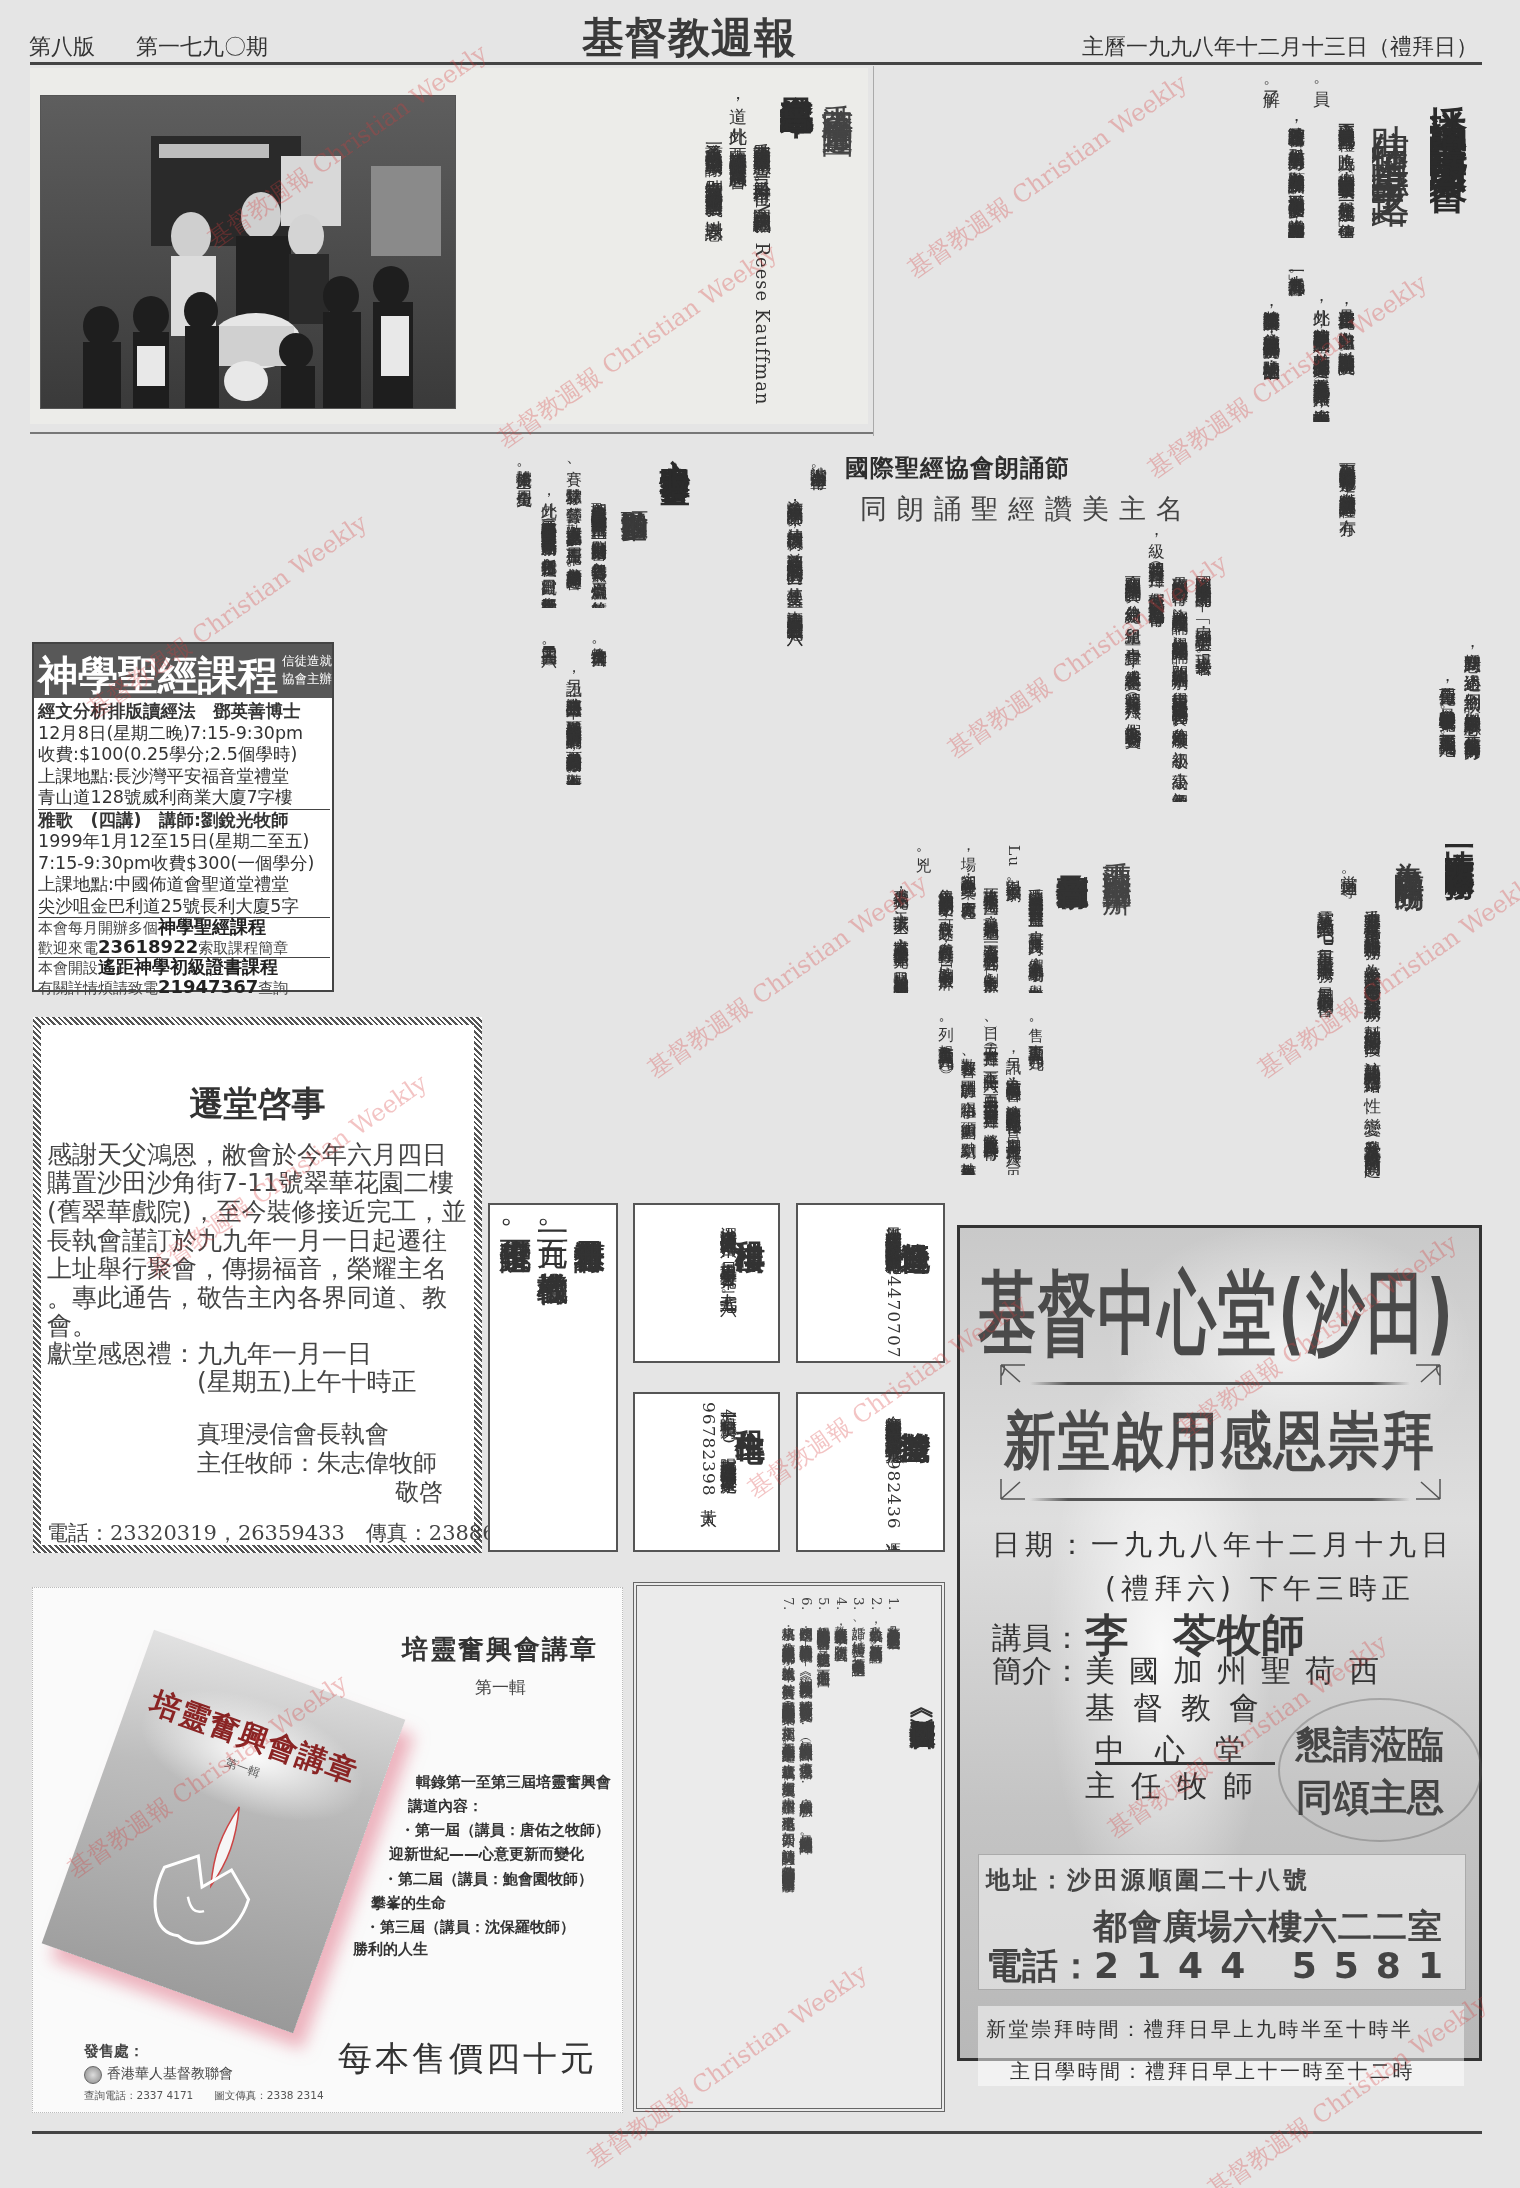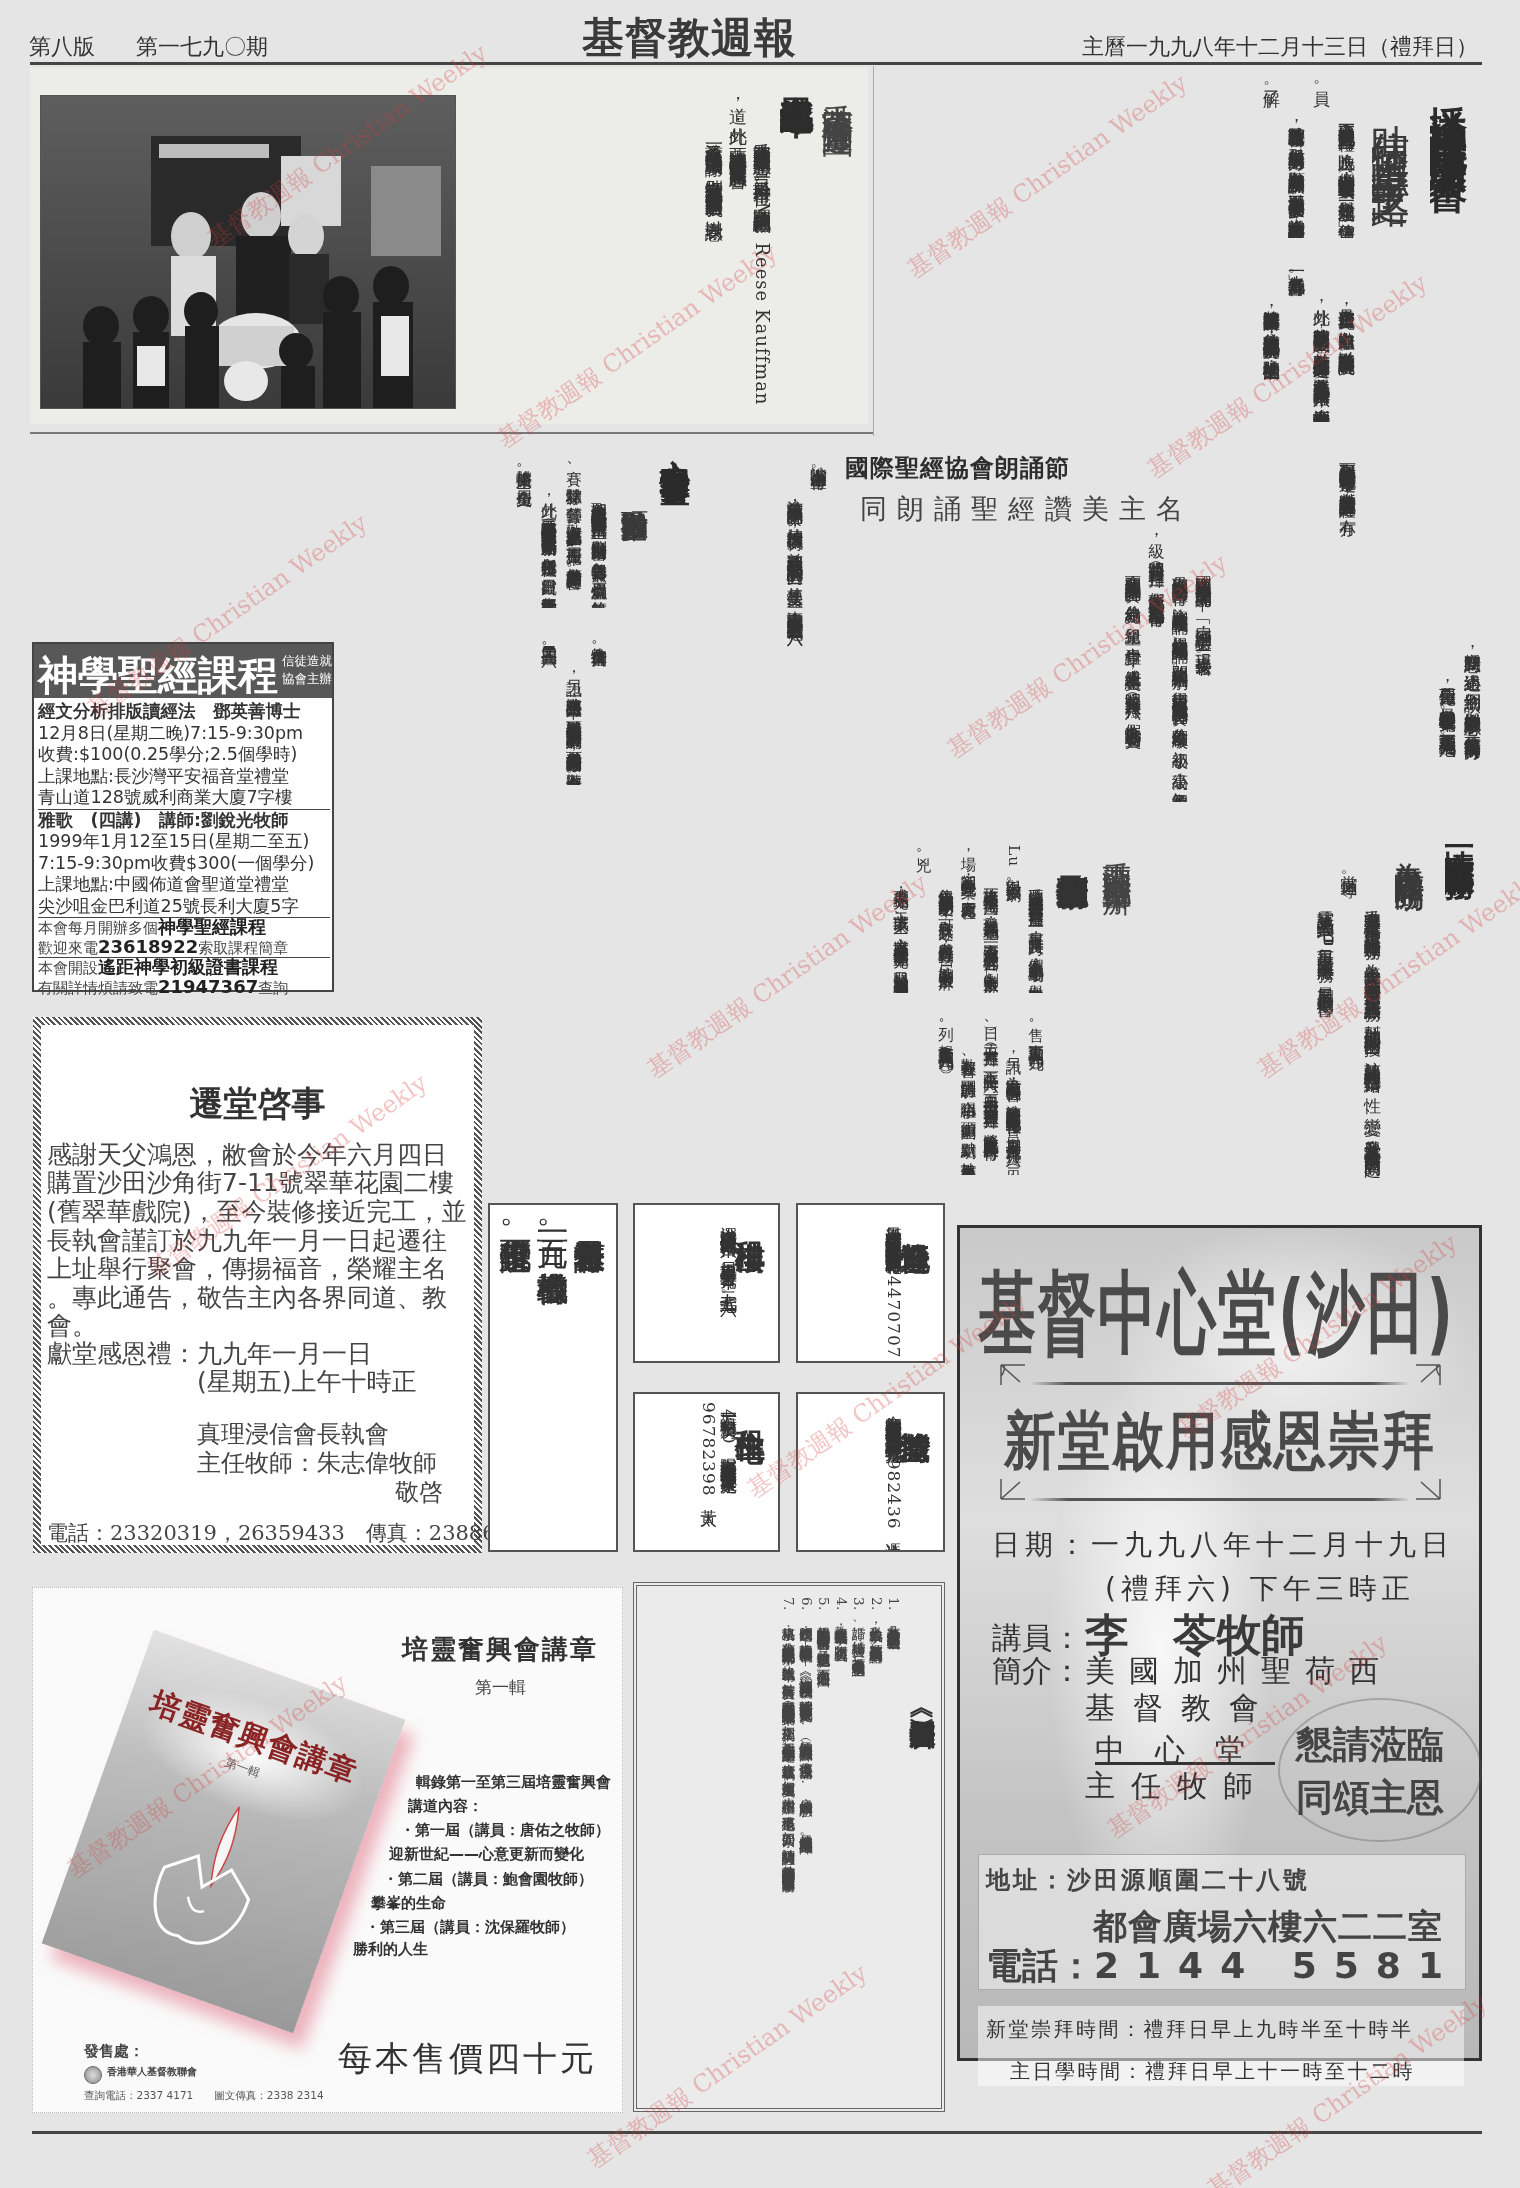--- a/index.html
+++ b/index.html
@@ -368,21 +368,21 @@
     <div class="a ln" style="left:375px;top:209px;">講道內容：</div>
     <div class="a ln" style="left:367px;top:233px;">・第一屆（講員：唐佑之牧師）</div>
     <div class="a ln" style="left:356px;top:257px;">迎新世紀——心意更新而變化</div>
     <div class="a ln" style="left:350px;top:282px;">・第二屆（講員：鮑會園牧師）</div>
     <div class="a ln" style="left:338px;top:306px;">攀峯的生命</div>
     <div class="a ln" style="left:332px;top:330px;">・第三屆（講員：沈保羅牧師）</div>
     <div class="a ln" style="left:320px;top:352px;">勝利的人生</div>
     <div class="a nw" style="left:305px;top:448px;font-size:34px;letter-spacing:3px;color:#333;">每本售價四十元</div>
     <div class="a nw" style="left:51px;top:454px;font-size:15px;font-weight:bold;color:#444;">發售處：</div>
     <div class="a" style="left:51px;top:478px;width:16px;height:16px;border:1px solid #666;border-radius:50%;background:radial-gradient(circle,#ddd,#888);"></div>
-    <div class="a nw" style="left:74px;top:477px;font-size:10px;font-weight:bold;color:#444;">香港華人基督教聯會</div>
+    <div class="a nw" style="left:74px;top:477px;font-size:14px;font-weight:normal;color:#444;">香港華人基督教聯會</div>
     <div class="a nw" style="left:51px;top:501px;font-size:10.5px;color:#555;">查詢電話：2337 4171　　圖文傳真：2338 2314</div>
   </div>
 
   <div class="a rules">
     <div class="v ttl nw" style="position:absolute;">《基督教週報》廣告則例</div>
     <div class="v body">
       <p>1. 凡有違基督教信仰或信徒生活原則之廣告概不刊登。</p>
       <p>2. 私人公告或啟事，須有其所屬教會正式公函證明。</p>
       <p>3. 訂婚、結婚等廣告，須有教會公函或堂主任證明。</p>
       <p>4. 教會或機構之公告或啟事，須附有正式公函。</p>

